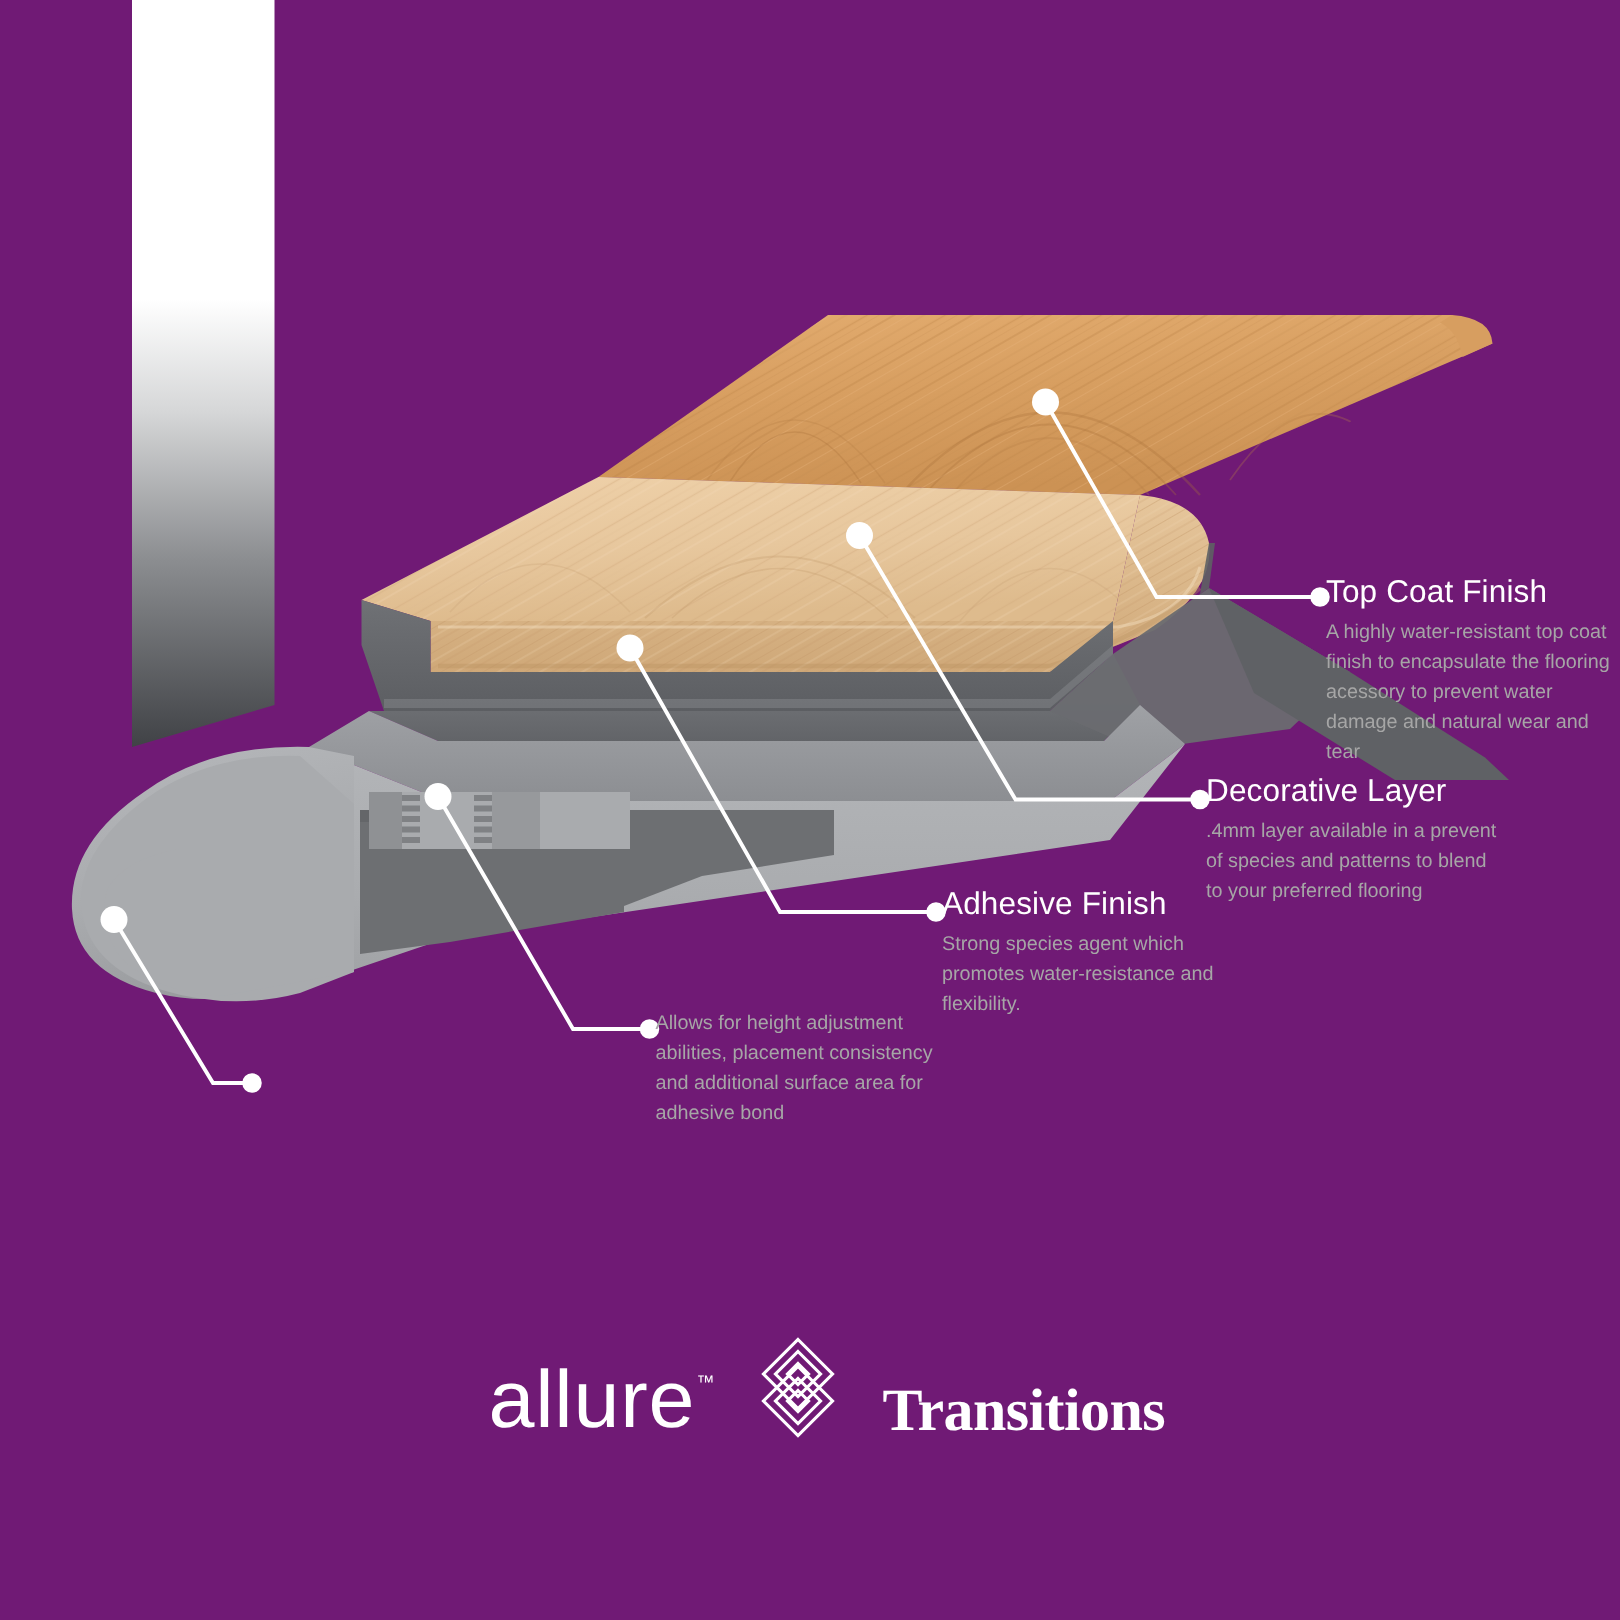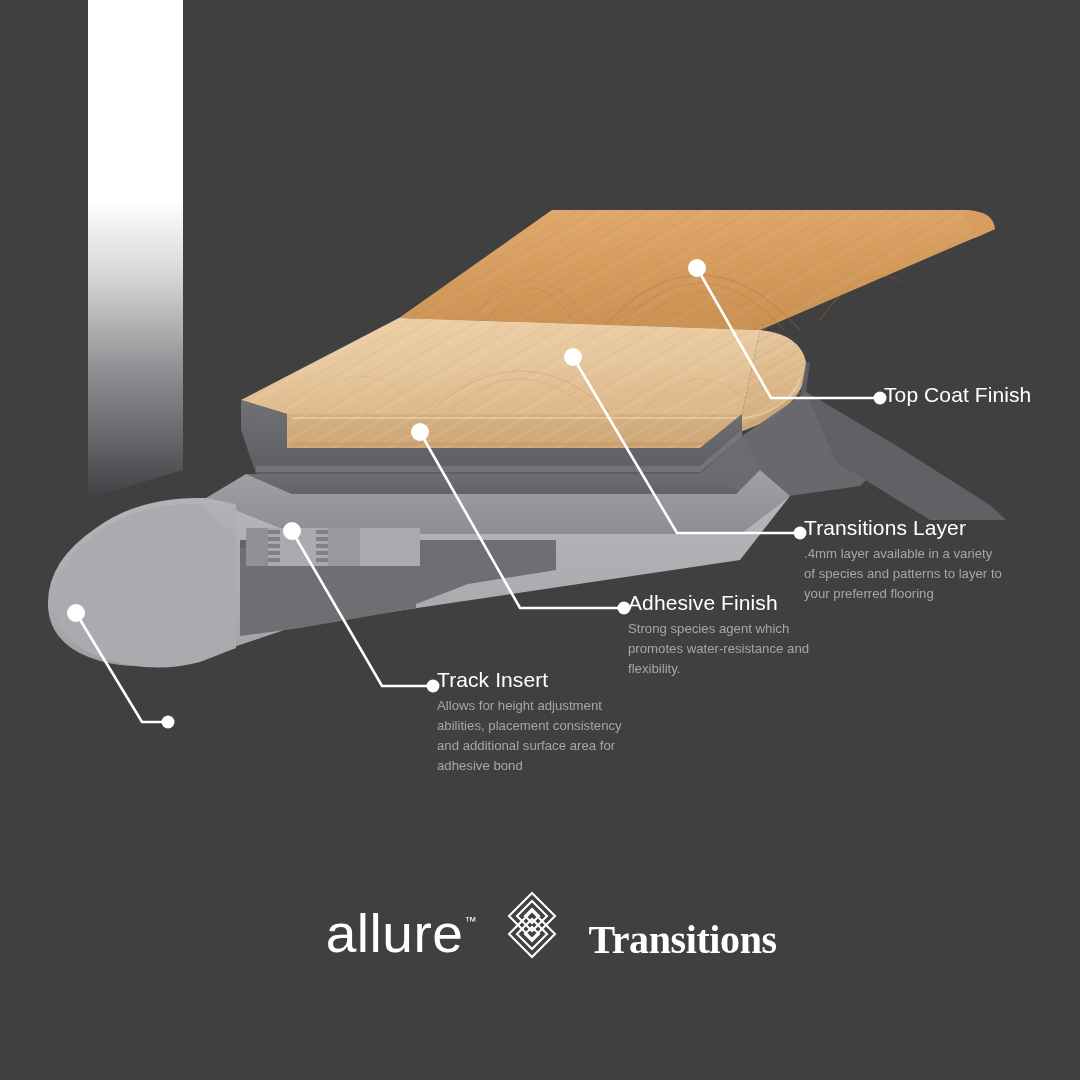--- a/index.html
+++ b/index.html
@@ -6,21 +6,21 @@
   * { box-sizing: border-box; margin: 0; padding: 0; }
 
   html, body {
     background: #000;
   }
 
   #stage {
     position: relative;
     width: 1080px;
     height: 1080px;
-    background: #404040;
+    background: #701a75;
     overflow: hidden;
     font-family: "Liberation Sans", sans-serif;
     -webkit-font-smoothing: antialiased;
   }
 
   
   #product-illustration {
     position: absolute;
     left: 0; top: 0;
     width: 1080px;
@@ -337,34 +337,34 @@
       <circle cx="624" cy="608" r="6.5"></circle>
       <circle cx="292" cy="531" r="9"></circle>
       <circle cx="433" cy="686" r="6.5"></circle>
       <circle cx="76" cy="613" r="9"></circle>
       <circle cx="168" cy="722" r="6.5"></circle>
     </g>
   </svg>
 
   <div class="callout" id="callout-top-coat">
     <div class="callout-title">Top Coat Finish</div>
+    <div class="callout-body">A highly water-resistant top coat finish to encapsulate the flooring acessory to prevent water damage and natural wear and tear</div>
   </div>
 
   <div class="callout" id="callout-decorative">
-    <div class="callout-title">Transitions Layer</div>
-    <div class="callout-body">.4mm layer available in a variety of species and patterns to layer to your preferred flooring</div>
+    <div class="callout-title">Decorative Layer</div>
+    <div class="callout-body">.4mm layer available in a prevent of species and patterns to blend to your preferred flooring</div>
   </div>
 
   <div class="callout" id="callout-adhesive">
     <div class="callout-title">Adhesive Finish</div>
     <div class="callout-body">Strong species agent which promotes water-resistance and flexibility.</div>
   </div>
 
   <div class="callout" id="callout-track">
-    <div class="callout-title">Track Insert</div>
     <div class="callout-body">Allows for height adjustment abilities, placement consistency and additional surface area for adhesive bond</div>
   </div>
 
 
   <div id="footer-logo">
     <div id="logo-allure-wrap">
       <span id="logo-allure">allure</span>
       <span id="logo-tm">™</span>
     </div>
 

